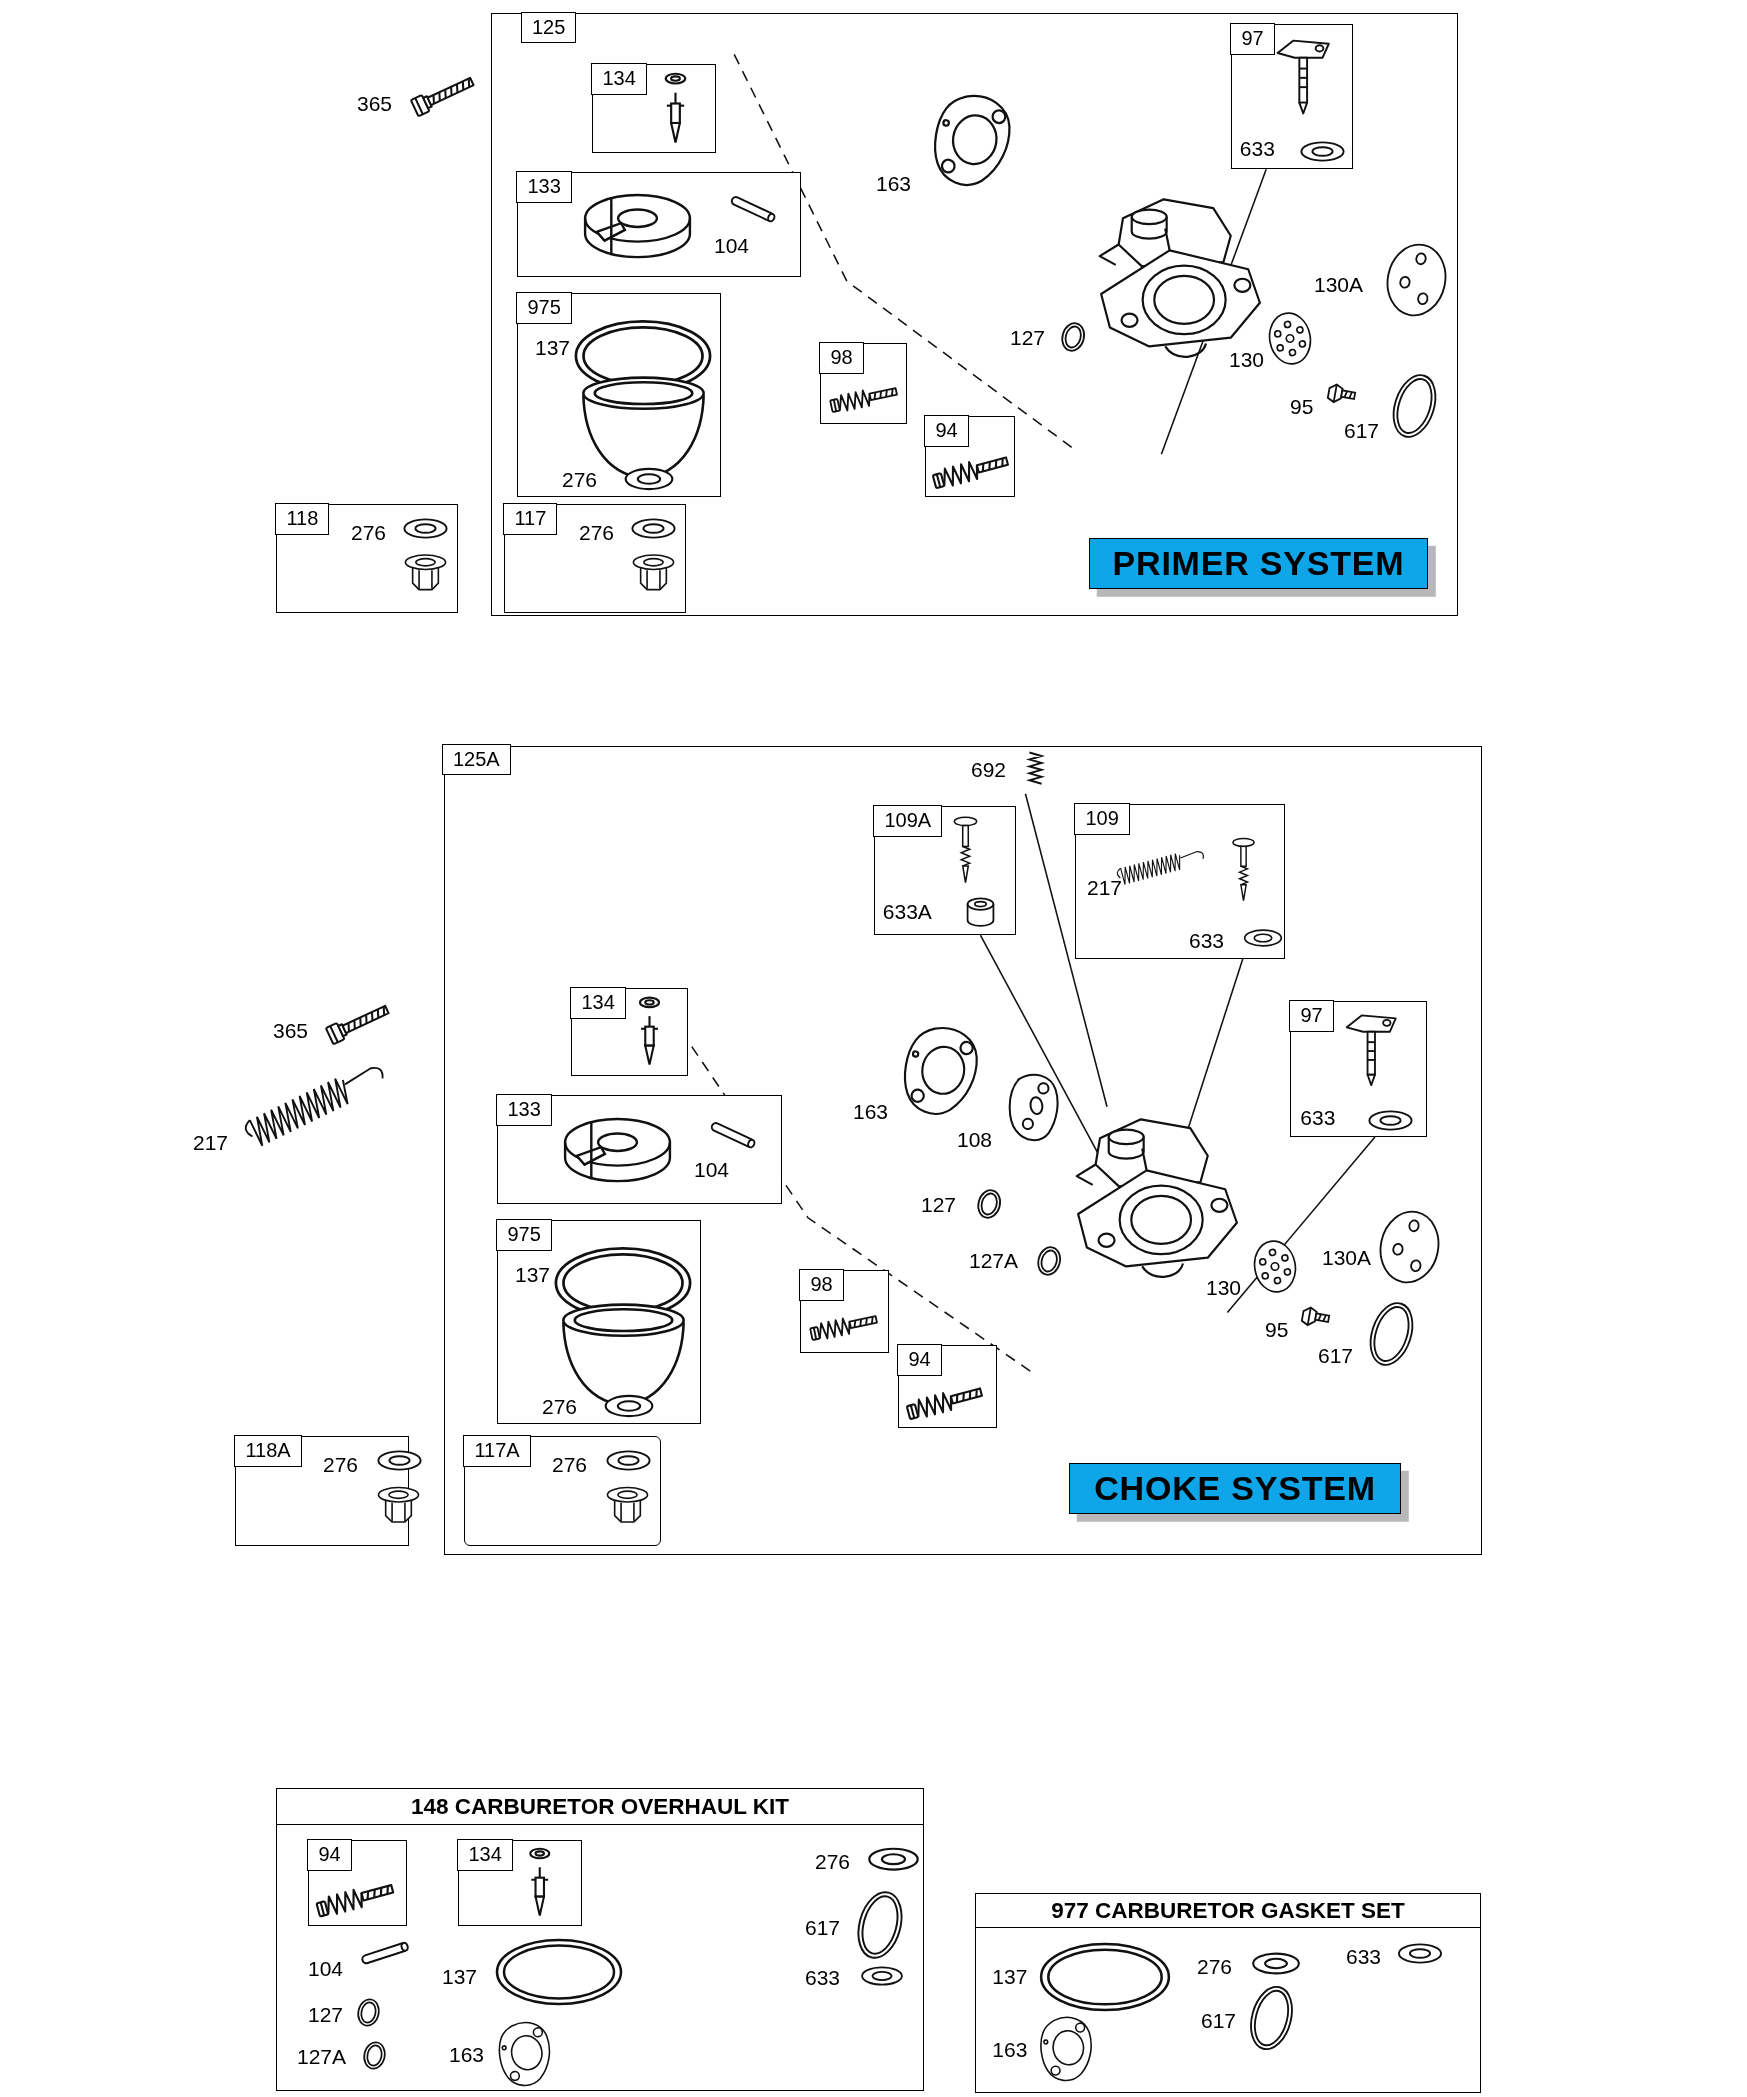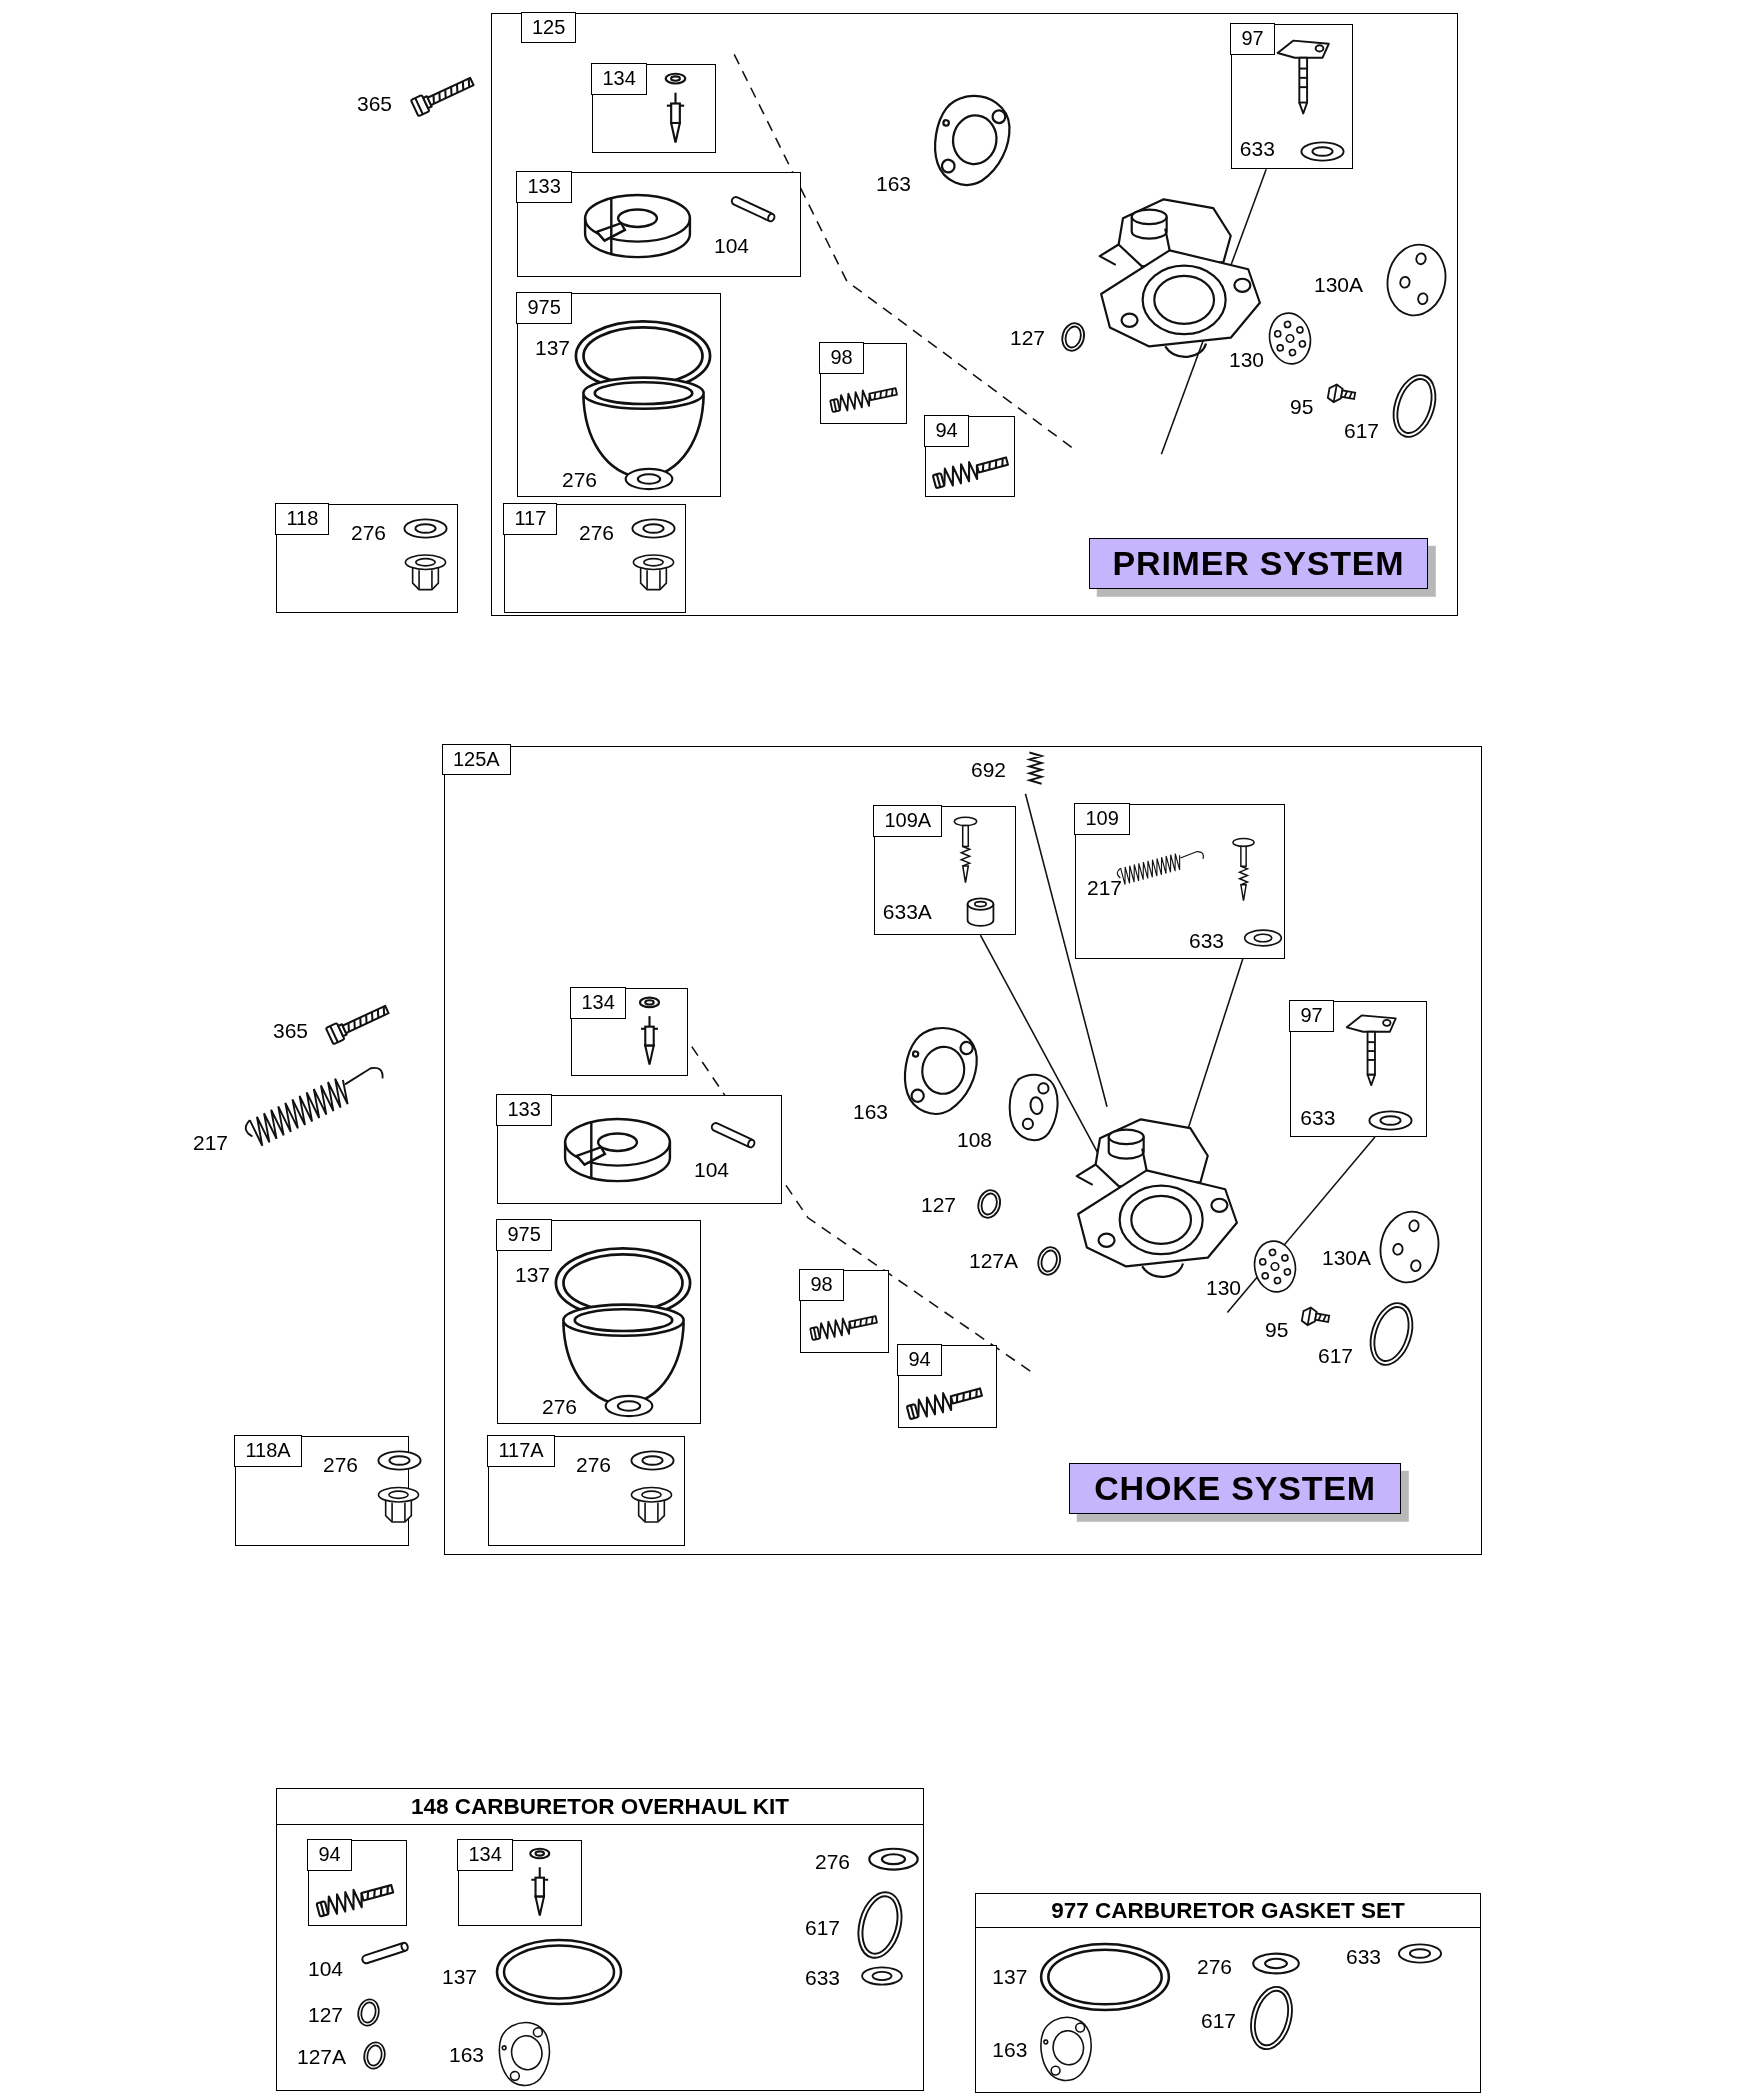--- a/index.html
+++ b/index.html
@@ -5,21 +5,21 @@
   * { box-sizing: border-box; margin: 0; padding: 0; }
   html, body { background: #fff; }
   body { font-family: "Liberation Sans", sans-serif; color: #000; }
   .canvas { position: relative; width: 1748px; height: 2097px; background: #fff; overflow: hidden; }
   .sec  { position: absolute; border: 1.9px solid #000; }
   .pbox { position: absolute; border: 1.6px solid #000; background: #fff; }
   .tag  { position: absolute; top: -1.6px; left: -1.6px; background: #fff; border: 1.6px solid #000;
           padding: 3.9px 10px 5.4px; font-size: 20px; line-height: 1; }
   .lbl  { position: absolute; font-size: 21px; line-height: 1.1; white-space: nowrap; }
   .ic   { position: absolute; }
-  .shadow-title { position: absolute; border: 1.9px solid #000; background: #c4b5fd;
+  .shadow-title { position: absolute; border: 1.9px solid #000; background: #0ea5e9;
           box-shadow: 7.8px 7.8px 0 #b8b8b8; display: flex; align-items: center; justify-content: center;
           font-weight: bold; font-size: 34px; letter-spacing: 0.8px; }
   .kit-head { position: absolute; top: 0; left: 0; right: 0; height: 36px; border-bottom: 1.6px solid #000;
           display: flex; align-items: center; justify-content: center; font-weight: bold; font-size: 22.5px; }
   .overlay { position: absolute; left: 0; top: 0; pointer-events: none; }
 </style>
 </head>
 <body>
 
 <svg width="0" height="0" style="position:absolute" aria-hidden="true">
@@ -507,21 +507,21 @@
     <span class="tag">118A</span>
     <div class="lbl" style="left:87px; top:15.5px;">276</div>
     <svg class="ic" style="left:138px; top:12.4px; width:51px; height:23px;" viewBox="0 0 66 30" width="51" height="23">
         <use href="#s-washer"></use>
       </svg>
     <svg class="ic" style="left:140px; top:45px; width:45px; height:48px;" viewBox="0 0 58 62" width="45" height="48">
         <use href="#s-nut"></use>
       </svg>
   </div>
 
-  <div class="pbox" style="left:488px; top:1436px; width:197px; height:110px;">
+  <div class="pbox" style="left:464px; top:1436px; width:197px; height:110px;border-radius:6px;">
     <span class="tag">117A</span>
     <div class="lbl" style="left:87px; top:15.5px;">276</div>
     <svg class="ic" style="left:138px; top:12.4px; width:51px; height:23px;" viewBox="0 0 66 30" width="51" height="23">
         <use href="#s-washer"></use>
       </svg>
     <svg class="ic" style="left:140px; top:45px; width:45px; height:48px;" viewBox="0 0 58 62" width="45" height="48">
         <use href="#s-nut"></use>
       </svg>
   </div>
 

